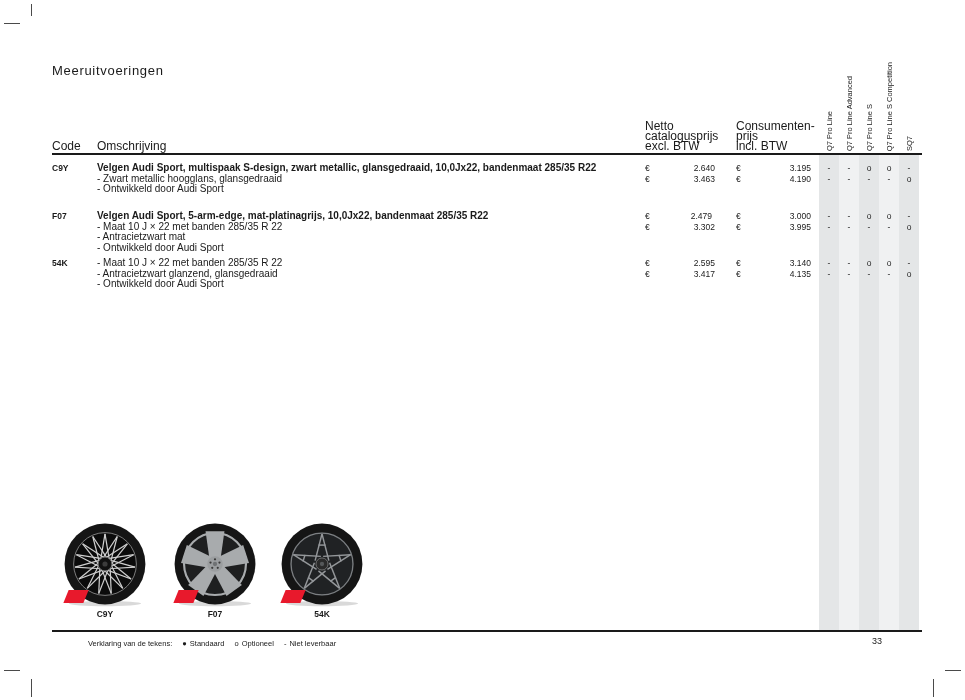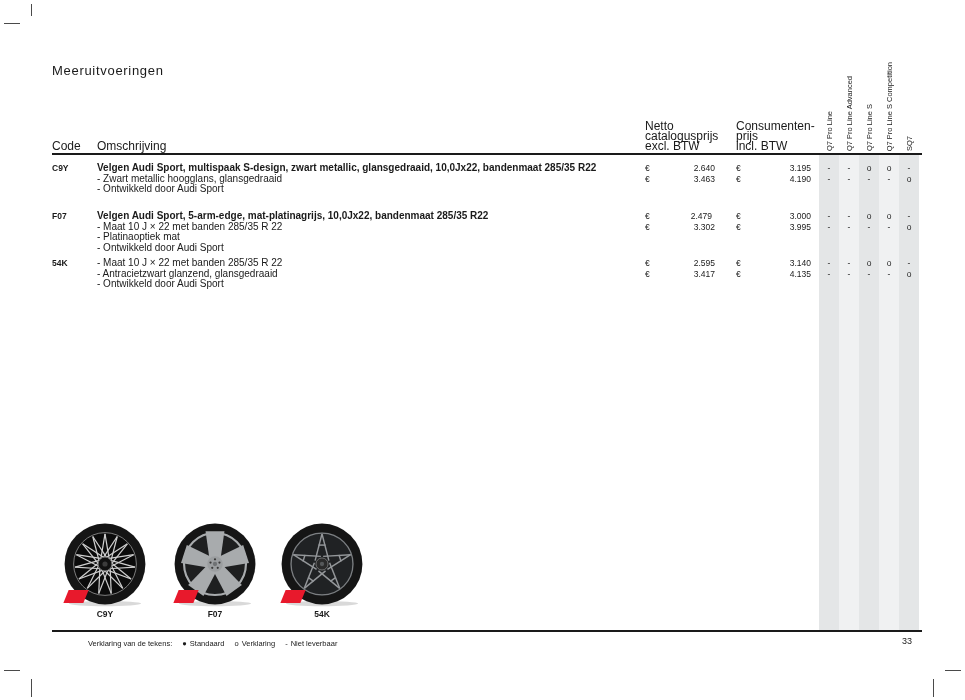--- a/index.html
+++ b/index.html
@@ -34,21 +34,21 @@
   .eur{position:absolute;font-size:8.5px;line-height:10.6px}
   .val{position:absolute;font-size:8.5px;line-height:10.6px;width:52px;text-align:right}
   .mark{position:absolute;width:20px;text-align:center;font-size:8.5px;line-height:10.6px;color:#2a2a2a}
 
   .wheel{position:absolute;width:86px;height:86px}
   .wheel-label{position:absolute;top:609px;width:60px;text-align:center;font-weight:700;font-size:8.5px}
   .accent{position:absolute;top:590px;width:20px;height:13px;transform:skewX(-22deg);background:var(--accent-red,#e8192c);z-index:2}
 
   .legend{position:absolute;left:88px;top:639px;font-size:7.5px;color:#1a1a1a}
   .legend .sym{margin-left:8px;margin-right:3px}
-  .pagenum{position:absolute;left:872px;top:636px;width:40px;text-align:right;font-size:9px}
+  .pagenum{position:absolute;left:872px;top:636px;width:40px;text-align:left;font-size:9px}
 </style>
 </head>
 <body>
 
 <div class="crop" style="left:31px;top:4px;width:1px;height:12px"></div>
 <div class="crop" style="left:4px;top:23px;width:16px;height:1px"></div>
 <div class="crop" style="left:4px;top:670px;width:16px;height:1px"></div>
 <div class="crop" style="left:31px;top:679px;width:1px;height:18px"></div>
 <div class="crop" style="left:945px;top:670px;width:16px;height:1px"></div>
 <div class="crop" style="left:933px;top:679px;width:1px;height:18px"></div>
@@ -113,21 +113,21 @@
   <span class="mark" style="left:859px;top:174px">-</span>
   <span class="mark" style="left:879px;top:174px">-</span>
   <span class="mark" style="left:899px;top:174px">o</span>
 </div>
 
 <div>
   <div class="code" style="top:211px">F07</div>
   <div class="desc" style="top:211px">
     <div class="t">Velgen Audi Sport, 5-arm-edge, mat-platinagrijs, 10,0Jx22, bandenmaat 285/35 R22</div>
     <div>- Maat 10 J × 22 met banden 285/35 R 22</div>
-    <div>- Platinaoptiek mat</div>
+    <div>- Antracietzwart mat</div>
     <div>- Ontwikkeld door Audi Sport</div>
   </div>
   <span class="eur" style="left:645px;top:211px">€</span>
   <span class="val" style="left:660px;top:211px">2.479</span>
   <span class="eur" style="left:736px;top:211px">€</span>
   <span class="val" style="left:759px;top:211px">3.000</span>
   <span class="mark" style="left:819px;top:211px">-</span>
   <span class="mark" style="left:839px;top:211px">-</span>
   <span class="mark" style="left:859px;top:211px">o</span>
   <span class="mark" style="left:879px;top:211px">o</span>
@@ -260,16 +260,16 @@
     <circle cx="50" cy="50" r="2.5" fill="#55585a"></circle>
   </svg>
 </div>
 <div class="accent" style="left:283px"></div>
 <div class="wheel-label" style="left:292px">54K</div>
 
 <div class="rule frule"></div>
 <div class="legend">
   <span>Verklaring van de tekens:</span>
   <span class="sym">●</span><span>Standaard</span>
-  <span class="sym">o</span><span>Verklaring</span>
+  <span class="sym">o</span><span>Optioneel</span>
   <span class="sym">-</span><span>Niet leverbaar</span>
 </div>
 <div class="pagenum">33</div>
 
 </body></html>

